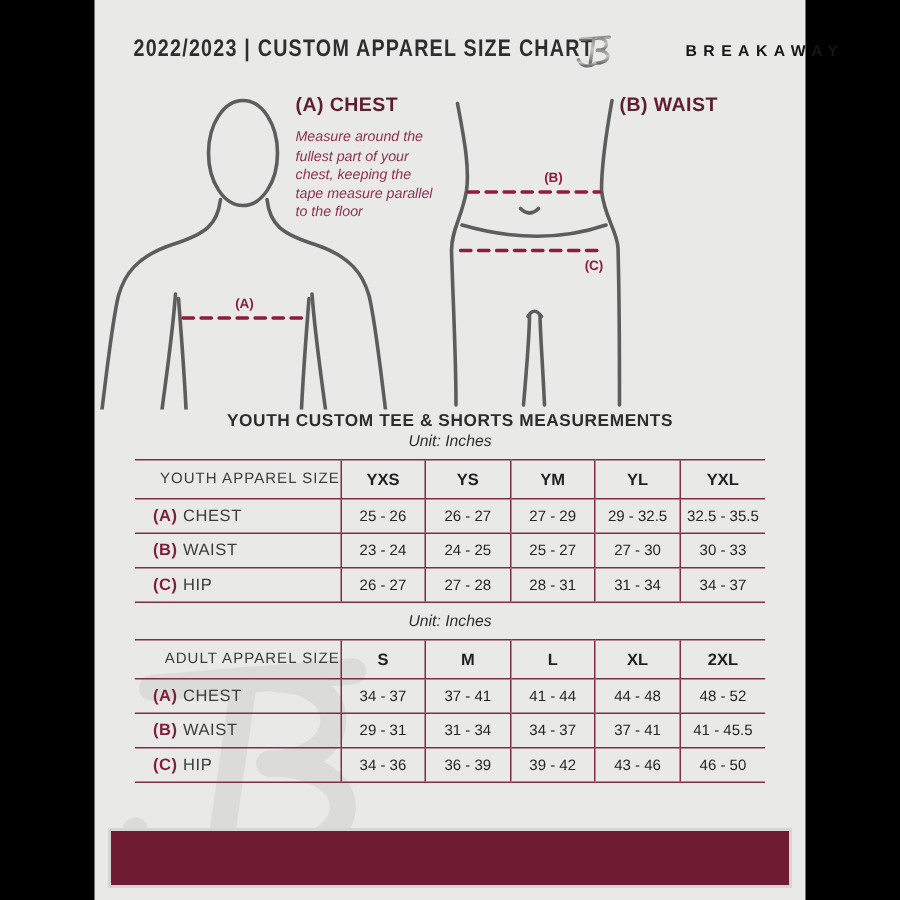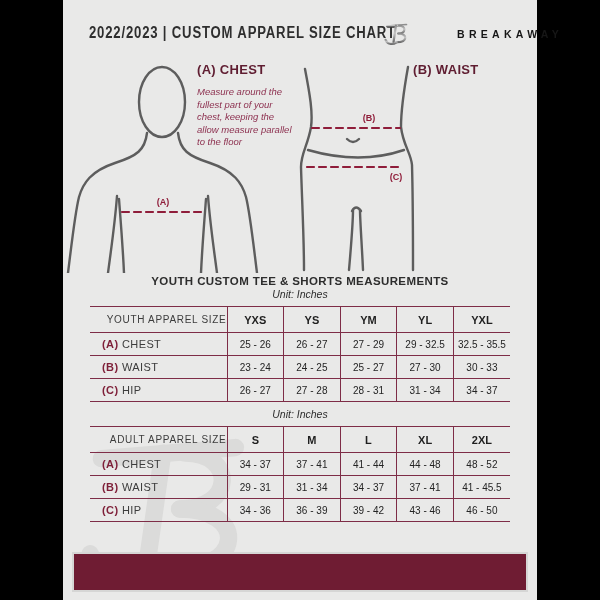--- a/index.html
+++ b/index.html
@@ -126,21 +126,21 @@
     <text x="100" y="150" text-anchor="middle">(A)</text>
     <text x="306" y="66" text-anchor="middle">(B)</text>
     <text x="333" y="125" text-anchor="middle">(C)</text>
   </svg>
 
   <div class="guide guide-a">
     <h3>(A) CHEST</h3>
     <p>Measure around the
 fullest part of your
 chest, keeping the
-allow measure parallel
+tape measure parallel
 to the floor</p>
   </div>
   <div class="guide guide-b">
     <h3>(B) WAIST</h3>
   </div>
 
   <svg class="watermark" viewBox="0 0 34 38">
     <path d="M 4,10 L 28,8"></path>
     <path d="M 19,9 C 28,9 28,19 18,19"></path>
     <path d="M 18,19 C 30,19 30,30 16,30"></path>

